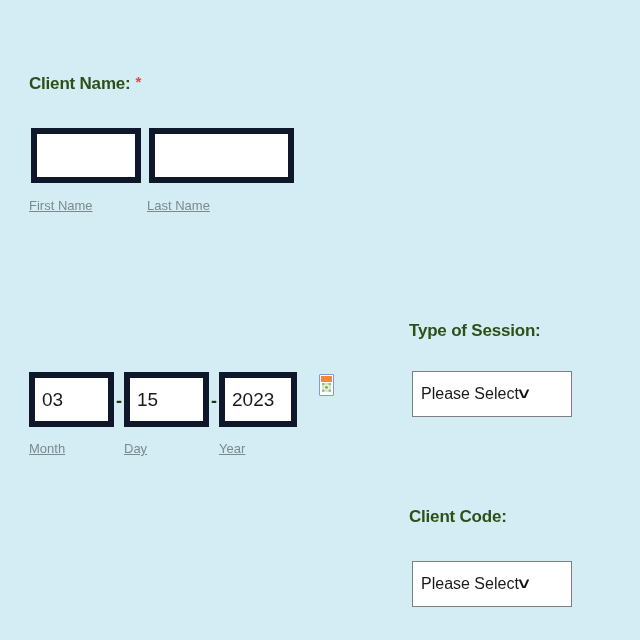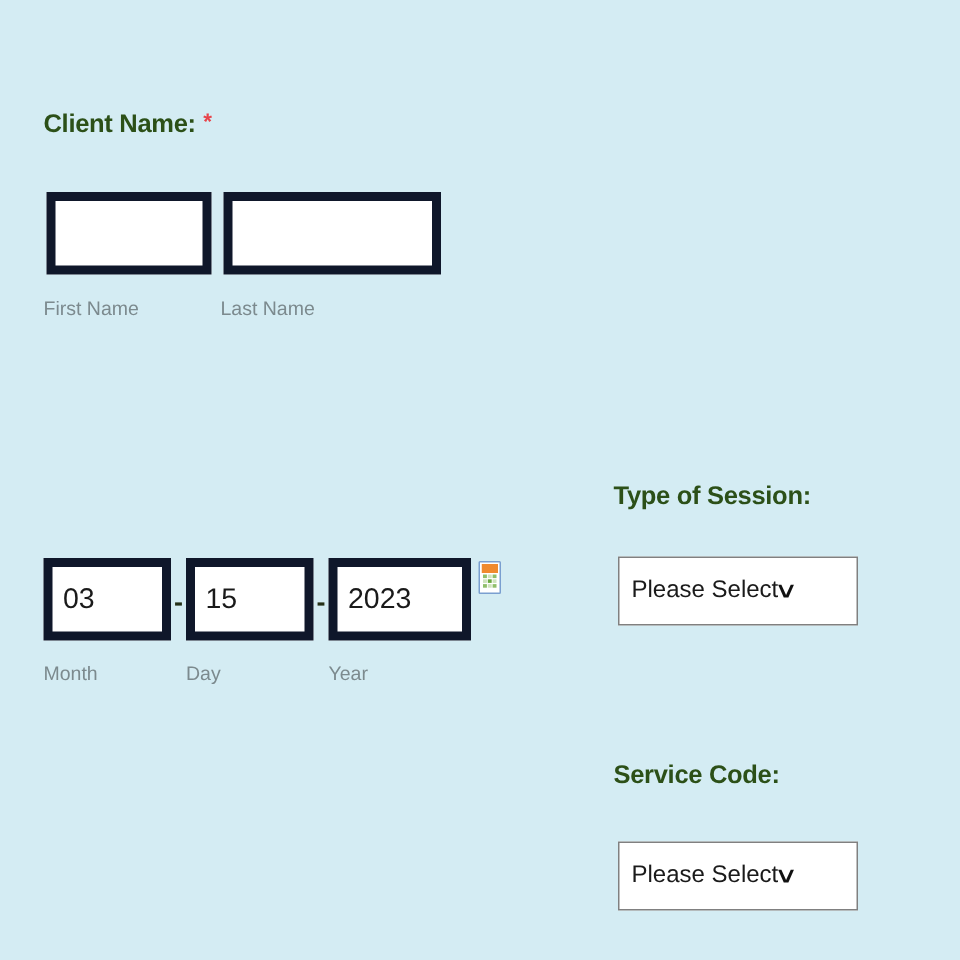--- a/index.html
+++ b/index.html
@@ -49,34 +49,35 @@
     display: flex;
     align-items: center;
     outline: none;
   }
 
   .sub-label {
     color: #7c8a8e;
     font-size: 13px;
     line-height: 1;
     white-space: nowrap;
+    text-decoration: underline;
   }
 
   
   #client-name-label { position: absolute; left: 29px; top: 74px; }
   #first-name-input  { position: absolute; left: 31px;  top: 128px; width: 110px; height: 55px; }
   #last-name-input   { position: absolute; left: 149px; top: 128px; width: 145px; height: 55px; }
   #first-name-sublabel { position: absolute; left: 29px;  top: 199px; }
   #last-name-sublabel  { position: absolute; left: 147px; top: 199px; }
 
   
   #session-date-label { position: absolute; left: 29px; top: 316px; }
   #month-input { position: absolute; left: 29px;  top: 372px; width: 85px; height: 55px; }
   #day-input   { position: absolute; left: 124px; top: 372px; width: 85px; height: 55px; }
-  #year-input  { position: absolute; left: 219px; top: 372px; width: 95px; height: 55px; }
+  #year-input  { position: absolute; left: 219px; top: 372px; width: 78px; height: 55px; }
   .date-sep {
     position: absolute;
     color: #243018;
     font-size: 18px;
     font-weight: bold;
     line-height: 1;
   }
   #date-sep-1 { left: 114px; top: 392px; width: 10px; text-align: center; }
   #date-sep-2 { left: 209px; top: 392px; width: 10px; text-align: center; }
   #month-sublabel { position: absolute; left: 29px;  top: 442px; }
@@ -180,19 +181,19 @@
   <div class="sub-label" id="month-sublabel">Month</div>
   <div class="sub-label" id="day-sublabel">Day</div>
   <div class="sub-label" id="year-sublabel">Year</div>
 
   <div class="field-label" id="type-of-session-label">Type of Session:</div>
   <div class="select-box" id="type-of-session-select">
     <span class="select-value">Please Select</span>
     <span class="select-arrow">˅</span>
   </div>
 
-  <div class="field-label" id="service-code-label">Service Code:</div>
+  <div class="field-label" id="service-code-label">Client Code:</div>
   <div class="select-box" id="service-code-select">
     <span class="select-value">Please Select</span>
     <span class="select-arrow">˅</span>
   </div>
 
 </div>
 
 </body></html>

